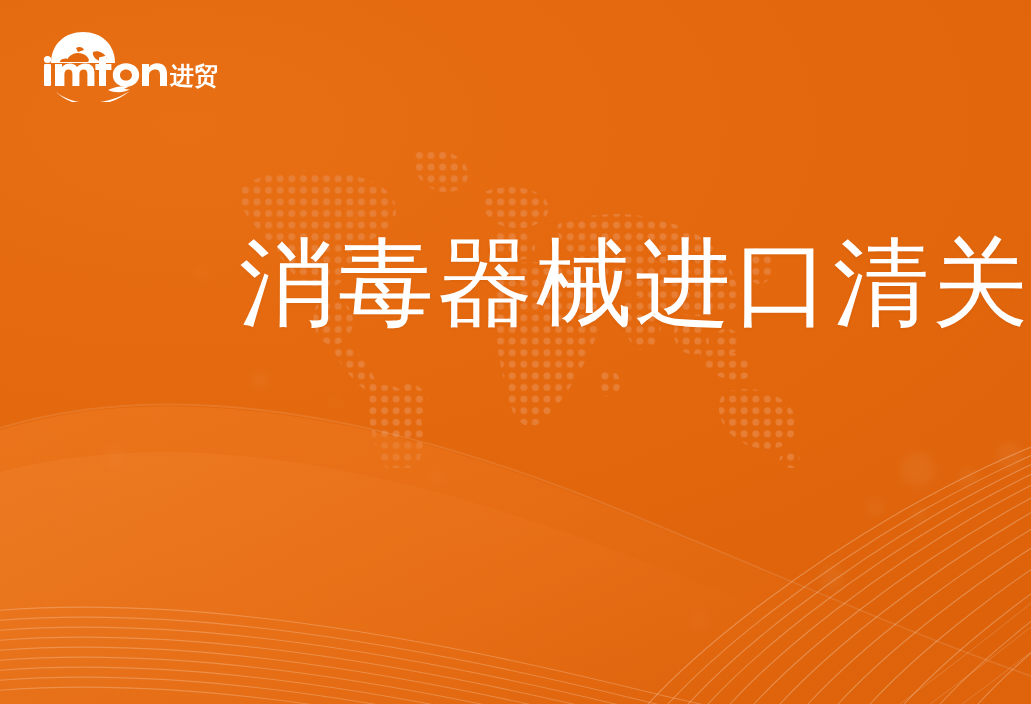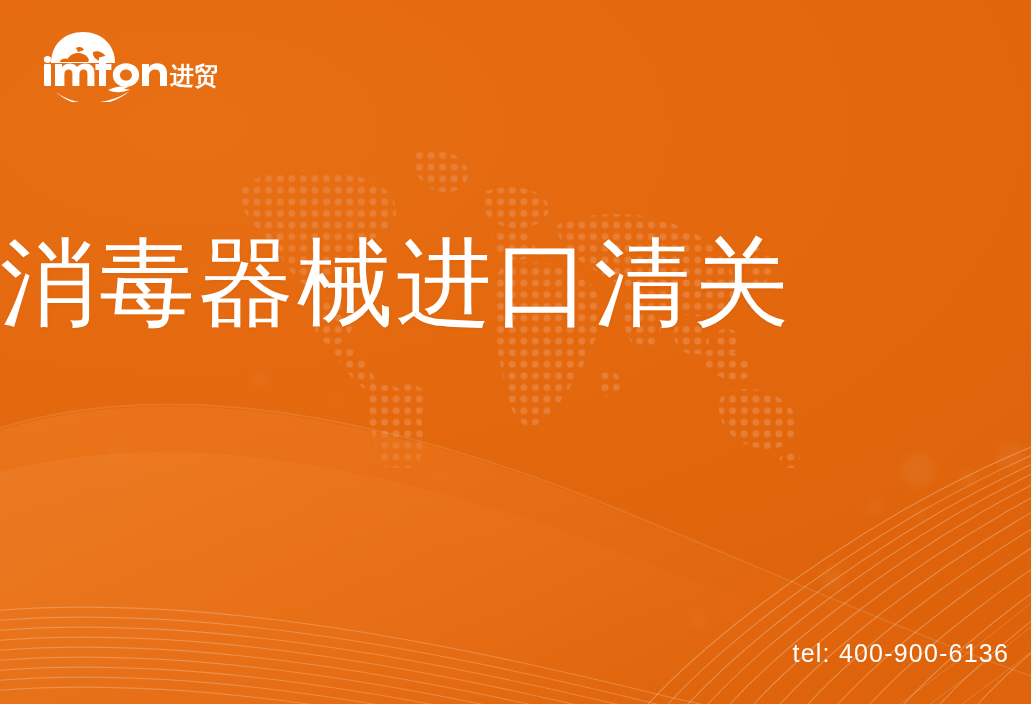--- a/index.html
+++ b/index.html
@@ -71,21 +71,21 @@
     height: 74px;
   }
   .logo svg { display: block; width: 100%; height: 100%; }
 
   
   .headline {
     position: absolute;
     left: 0;
     right: 0;
     top: 222px;
-    text-align: left;
+    text-align: right;
     color: #ffffff;
     font-size: 96px;
     line-height: 1.28;
     font-weight: 400;
     letter-spacing: 3px;
     white-space: nowrap;
     text-shadow: 0 1px 3px rgba(150, 60, 0, 0.12);
   }
   .headline .hl-line { display: block; }
 
@@ -306,15 +306,14 @@
         <path d="M70 62 C76 59 84 57.5 91 58.6 L86 61 L92 61.6
                  C86 64.6 77 65.4 70 62 Z" fill="#ffffff"></path>
       </g>
     </svg>
   </div>
 
   <div class="headline">
     <span class="hl-line">消毒器械进口清关</span>
   </div>
 
-  <div class="tel">tel: 400-900-6136</div>
 
 </div>
 
 </body></html>

